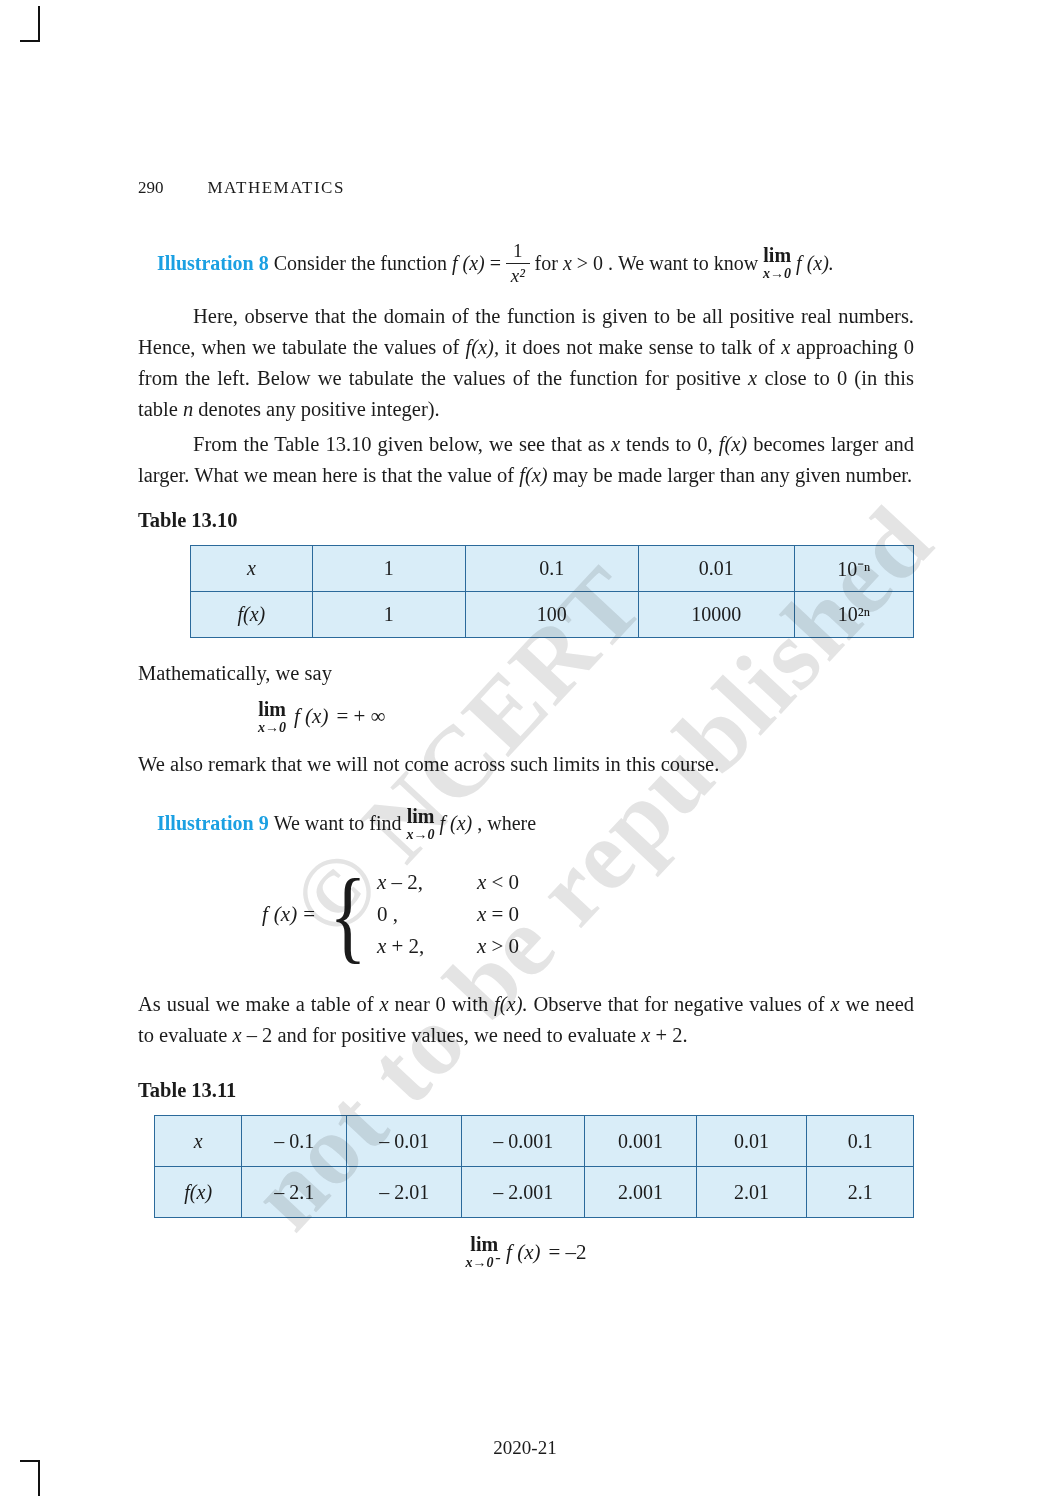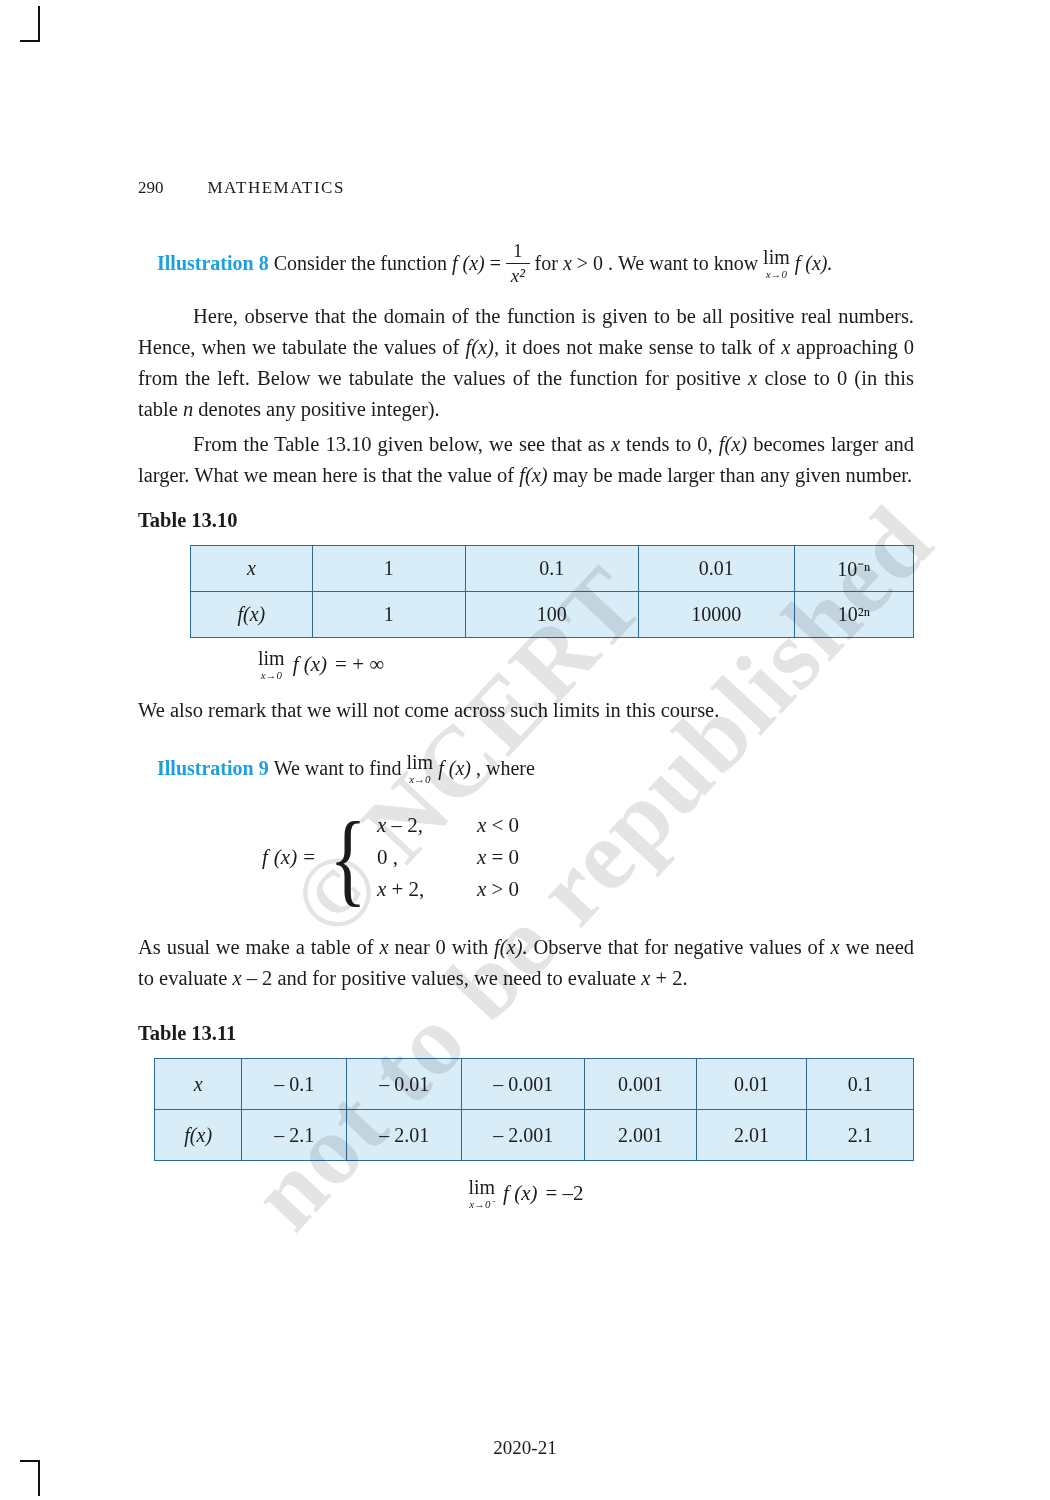--- a/index.html
+++ b/index.html
@@ -12,23 +12,23 @@
   .running-head .subject{letter-spacing:1.5px;}
   p.body{font-size:20.5px;line-height:31px;text-align:justify;margin:0 0 4px 0;}
   .indent{text-indent:55px;}
   .mi{font-style:italic;}
   .illus-label{color:#1ba0e2;font-weight:bold;margin-left:19px;}
   .illus-line{display:flex;align-items:center;gap:5px;font-size:20px;white-space:nowrap;margin:6px 0 14px 0;}
   .illus-line span{white-space:pre;}
   .frac{display:inline-flex;flex-direction:column;align-items:center;line-height:1.15;font-size:19px;}
   .frac .num{padding:0 7px 1px 7px;border-bottom:1.4px solid #222;}
   .frac .den{padding-top:1px;}
-  .lim{display:inline-flex;flex-direction:column;align-items:center;line-height:1;}
+  .lim{display:inline-flex;flex-direction:column;align-items:flex-end;line-height:1;font-weight:bold;}
   .lim .op{font-size:20px;}
-  .lim .sub{font-size:11px;font-style:italic;margin-top:2px;}
+  .lim .sub{font-size:14px;font-style:italic;margin-top:2px;}
   .tbl-title{font-size:20.5px;font-weight:bold;text-align:left;margin:18px 0 13px 0;}
   table.data{border-collapse:collapse;}
   table.data td{
     border:1.6px solid #2b6a9b;background:#d9edf8;text-align:center;
     font-size:20px;height:45px;padding:0 6px;
   }
   table.t10{margin-left:52px;}
   table.t11{margin-left:16px;}
   table.t11 td{height:50px;}
   .disp{display:flex;align-items:center;gap:8px;font-size:21px;margin:10px 0 12px 0;}
@@ -109,20 +109,21 @@
       <tr>
         <td class="mi">f(x)</td>
         <td>1</td>
         <td>100</td>
         <td>10000</td>
         <td>10²ⁿ</td>
       </tr>
     </tbody>
       </table>
 
+    <p class="body" style="margin-top:20px">Mathematically, we say</p>
 
     <div class="disp disp-left">
       <span class="lim">
         <span class="op">lim</span>
         <span class="sub">x→0</span>
       </span>
       <span class="mi">f (x)</span>
       <span>= + ∞</span>
     </div>
 

